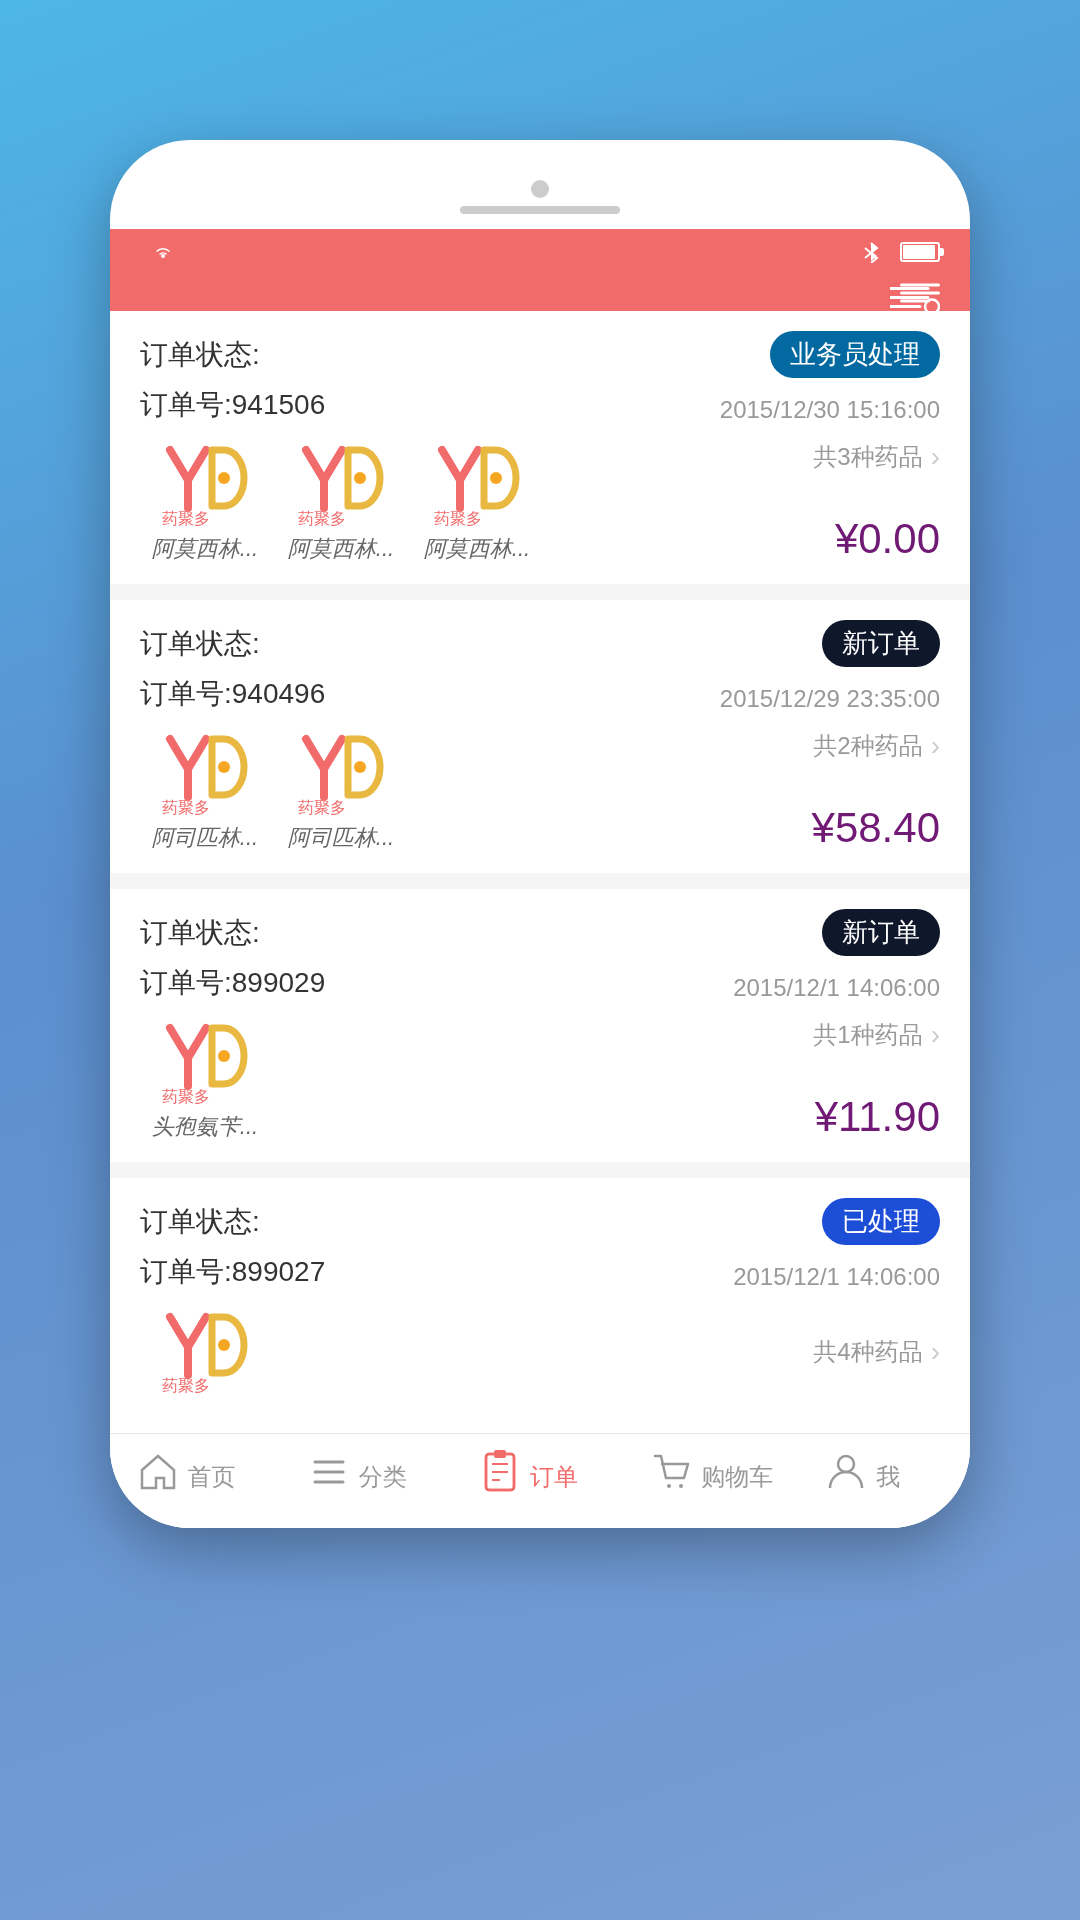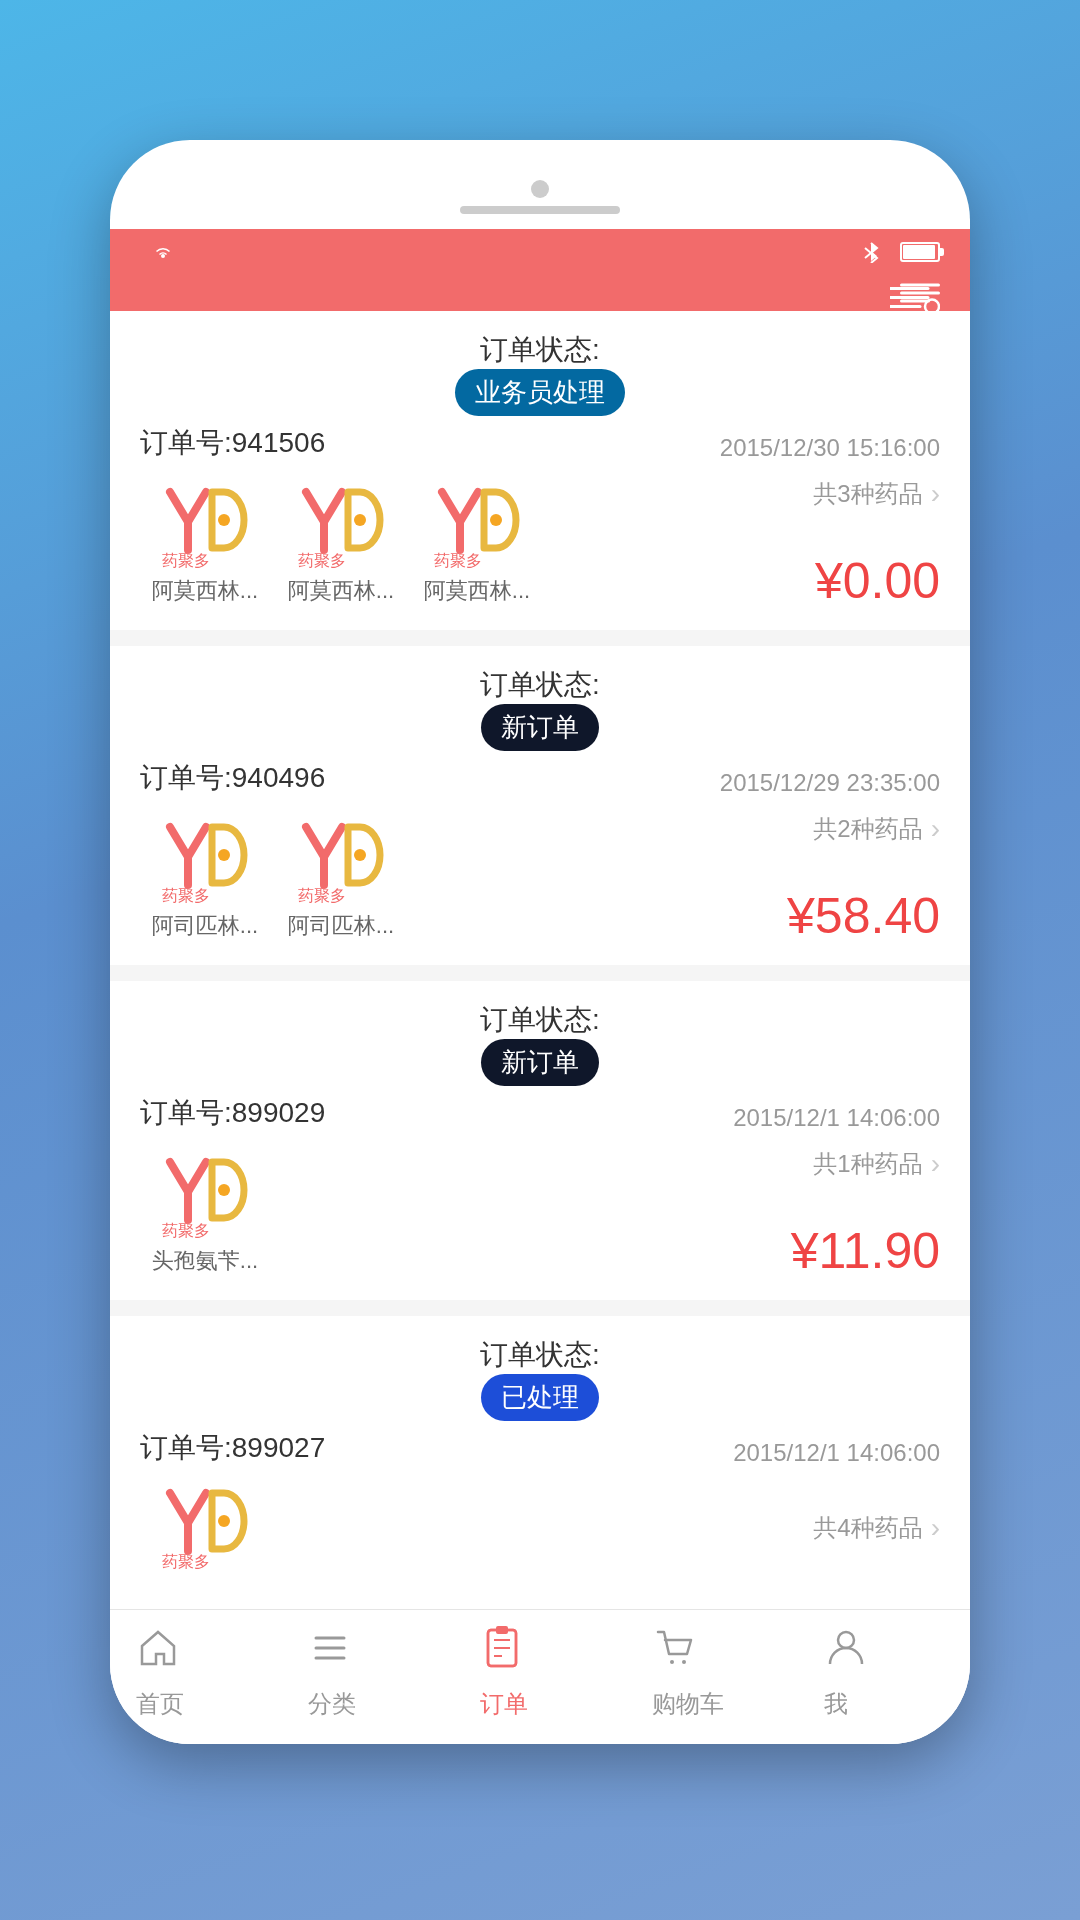--- a/index.html
+++ b/index.html
@@ -112,21 +112,20 @@
       background: white;
       margin-bottom: 16px;
       padding: 20px 30px 20px;
     }
 
     .order-header {
       display: flex;
       justify-content: space-between;
       align-items: center;
       margin-bottom: 8px;
-      flex-direction: column;
     }
     .order-status-label {
       font-size: 28px;
       color: #333;
     }
     .status-badge {
       padding: 6px 20px;
       border-radius: 30px;
       color: white;
       font-size: 26px;
@@ -173,20 +172,21 @@
       display: flex;
       align-items: center;
       justify-content: center;
       position: relative;
     }
     .product-name {
       font-size: 22px;
       color: #666;
       text-align: center;
       margin-top: 4px;
+      font-style: italic;
     }
 
     .order-right {
       display: flex;
       flex-direction: column;
       align-items: flex-end;
       justify-content: center;
       min-width: 200px;
       gap: 10px;
     }
@@ -195,38 +195,38 @@
       color: #999;
       display: flex;
       align-items: center;
       gap: 8px;
     }
     .chevron {
       color: #ccc;
       font-size: 28px;
     }
     .price {
-      font-size: 50px;
-      color: #ef4444;
+      font-size: 42px;
+      color: #701a75;
       font-weight: 500;
       margin-top: 32px;
     }
 
     .bottom-tab {
       background: white;
       display: flex;
       justify-content: space-around;
       align-items: center;
       padding: 16px 0 24px;
       border-top: 1px solid #e5e5e5;
     }
     .tab-item {
       display: flex;
-      flex-direction: column;
-      align-items: flex-start;
+      flex-direction: row;
+      align-items: center;
       gap: 8px;
       min-width: 120px;
     }
     .tab-icon {
       font-size: 44px;
       color: #999;
     }
     .tab-icon.active { color: #f26b6b; }
     .tab-label {
       font-size: 24px;

